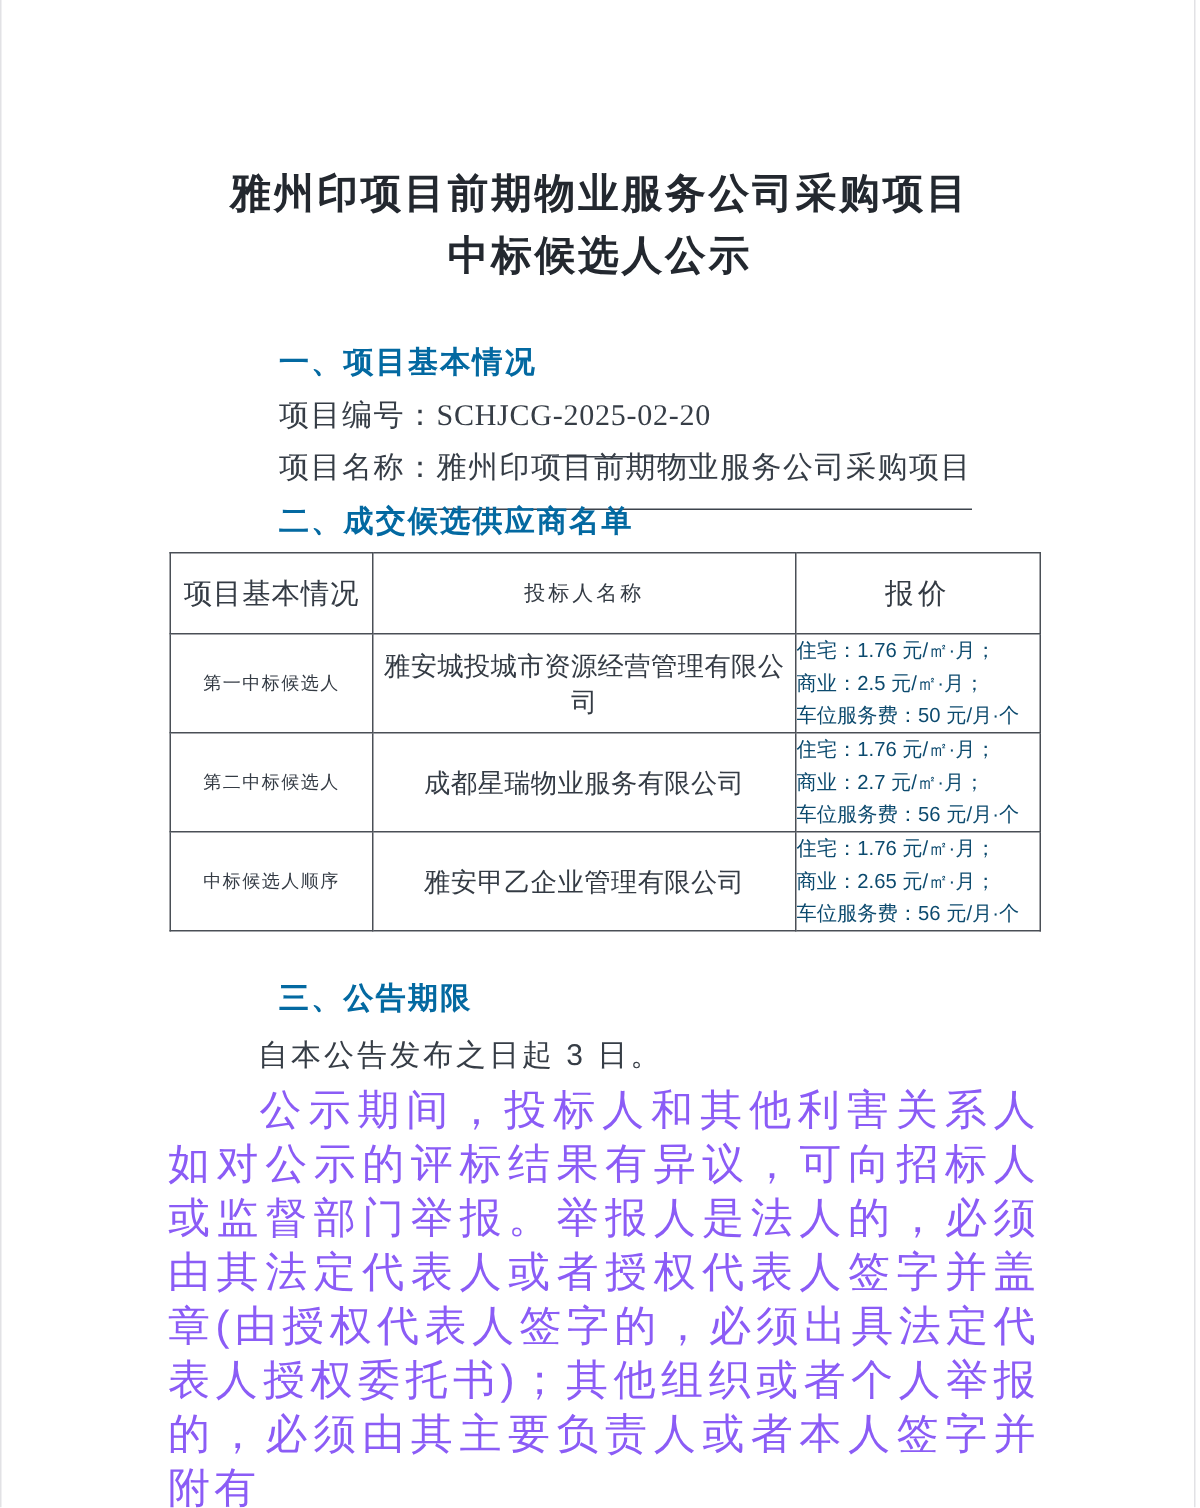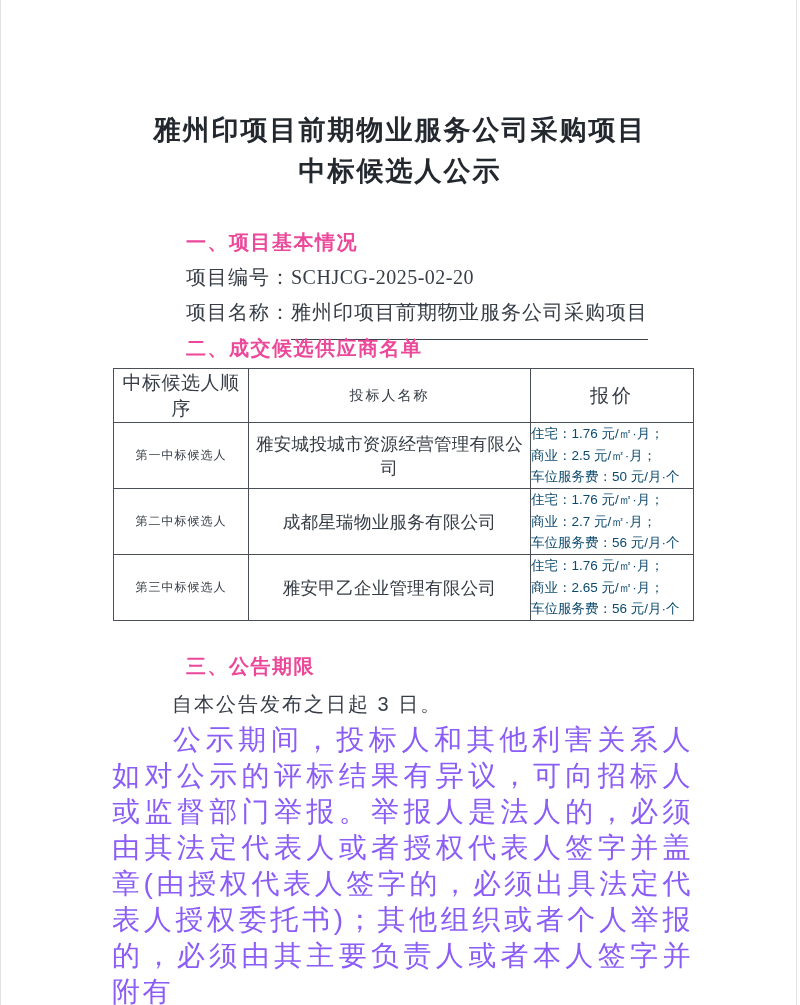--- a/index.html
+++ b/index.html
@@ -15,21 +15,21 @@
 
   #doc-title{
     left:0;top:109px;width:800px;text-align:center;
     font-family:"DejaVu Serif","Liberation Serif",serif;
     font-weight:700;font-size:27px;line-height:41px;
     color:#23282f;letter-spacing:2px;
   }
 
   .sec-heading{
     font-weight:700;font-size:20px;line-height:25px;
-    color:#ec4899;letter-spacing:1.5px;white-space:nowrap;
+    color:#0369a1;letter-spacing:1.5px;white-space:nowrap;
   }
   #heading-1{left:186px;top:230px;}
   #heading-2{left:186px;top:336px;}
   #heading-3{left:186px;top:654px;}
 
   .field{left:186px;font-size:20px;line-height:26px;letter-spacing:1px;white-space:nowrap;}
   #field-number{top:264px;}
   #field-name{top:299px;}
   .latin{font-family:"Liberation Serif",serif;letter-spacing:0.5px;}
   .u{border-bottom:1.8px solid #3c434d;padding-bottom:16px;}
@@ -83,21 +83,21 @@
 <div class="abs sec-heading" id="heading-2">二、成交候选供应商名单</div>
 
 <table id="bid-table">
   <colgroup>
     <col style="width:135px">
     <col style="width:282px">
     <col style="width:163px">
   </colgroup>
   <tbody>
       <tr class="head-row">
-    <th class="col-rank-h">中标候选人顺序</th>
+    <th class="col-rank-h">项目基本情况</th>
     <th class="col-bidder-h">投标人名称</th>
     <th class="col-quote-h">报价</th>
   </tr>
   <tr class="data-row">
     <td class="rank-cell">第一中标候选人</td>
     <td class="bidder-cell">雅安城投城市资源经营管理有限公司</td>
     <td class="quote-cell">
       <div class="quote-line">住宅：1.76 元/㎡·月；</div>
       <div class="quote-line">商业：2.5 元/㎡·月；</div>
       <div class="quote-line">车位服务费：50 元/月·个</div>
@@ -106,21 +106,21 @@
   <tr class="data-row">
     <td class="rank-cell">第二中标候选人</td>
     <td class="bidder-cell">成都星瑞物业服务有限公司</td>
     <td class="quote-cell">
       <div class="quote-line">住宅：1.76 元/㎡·月；</div>
       <div class="quote-line">商业：2.7 元/㎡·月；</div>
       <div class="quote-line">车位服务费：56 元/月·个</div>
     </td>
   </tr>
   <tr class="data-row">
-    <td class="rank-cell">第三中标候选人</td>
+    <td class="rank-cell">中标候选人顺序</td>
     <td class="bidder-cell">雅安甲乙企业管理有限公司</td>
     <td class="quote-cell">
       <div class="quote-line">住宅：1.76 元/㎡·月；</div>
       <div class="quote-line">商业：2.65 元/㎡·月；</div>
       <div class="quote-line">车位服务费：56 元/月·个</div>
     </td>
   </tr>
 </tbody>
   </table>
 

